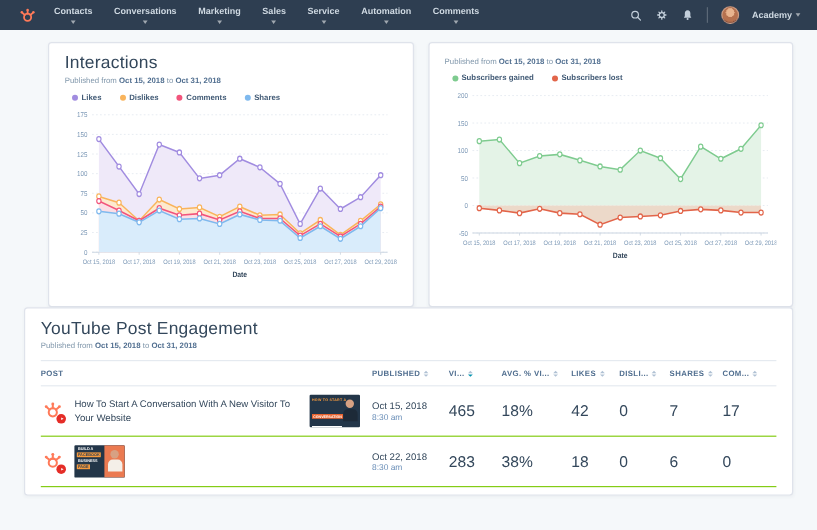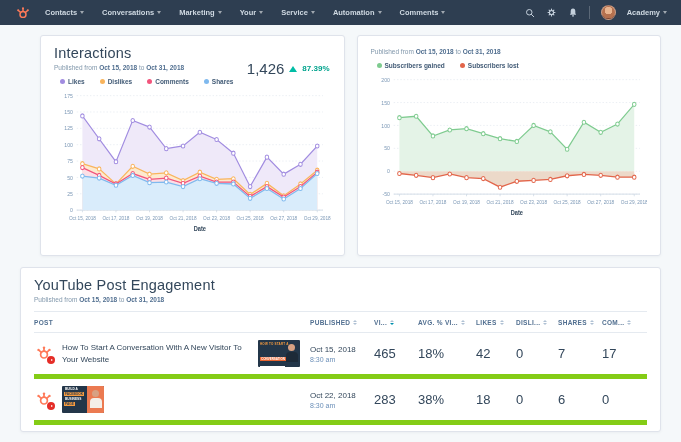--- a/index.html
+++ b/index.html
@@ -3,35 +3,35 @@
 <meta charset="utf-8">
 <style>
   * { margin:0; padding:0; box-sizing:border-box; }
   html,body { width:681px; height:442px; overflow:hidden; background:#f5f8fa;
     font-family:"Liberation Sans","DejaVu Sans",sans-serif; color:#33475b; }
 
   
   .nav { height:25px; background:#2e3e51; display:flex; align-items:center; padding:0 14px 0 16px; }
   .logo { margin-right:15px; display:flex; align-items:center; }
   .nav-menu { display:flex; gap:18px; }
-  .nav-item { font-size:7.5px; font-weight:600; color:#cfd9e2; display:flex; align-items:center; gap:3px; cursor:pointer; white-space:nowrap; }
+  .nav-item { font-size:7.5px; font-weight:600; color:#cfd9e2; display:flex; align-items:center; gap:3px; cursor:pointer; white-space:nowrap;flex-direction:column; }
   .caret-dn { width:0; height:0; border-left:2.5px solid transparent; border-right:2.5px solid transparent; border-top:3px solid rgba(255,255,255,.55); display:inline-block; }
   .nav-right { margin-left:auto; display:flex; align-items:center; gap:11px; }
   .nav-ic { display:flex; align-items:center; cursor:pointer; }
   .nav-divider { width:1px; height:13px; background:rgba(255,255,255,.22); }
   .avatar { width:15px; height:15px; border-radius:50%; border:1px solid rgba(255,255,255,.3);
     background:radial-gradient(circle at 50% 35%, #e8b48f 0 34%, #b5714f 35% 72%, #7e452f 73%); }
   .academy { font-size:7.5px; font-weight:600; color:#cfd9e2; display:flex; align-items:center; gap:3px; cursor:pointer; }
 
   
   .main { padding:10px 20px 0; }
   .cards-row { display:flex; gap:12px;padding-left:20px; }
   .card { background:#fff; border:1px solid #dfe3eb; border-radius:3px; box-shadow:0 1px 3px rgba(45,62,80,.05); padding:9px 13px 6px; position:relative; }
   .half { flex:1; min-width:0; }
-  .full { margin-top:11px; }
+  .full { }
 
   .card-title { font-size:14.5px; font-weight:400; color:#33475b; letter-spacing:.2px; }
   .card-sub { font-size:6.5px; color:#8097ab; margin-top:3px; }
   .card-sub .d { color:#516f90; font-weight:600; }
 
   .stat { position:absolute; top:24px; right:14px; display:flex; align-items:center; gap:5px; }
   .stat-value { font-size:15px; color:#33475b; }
   .tri-up { width:0; height:0; border-left:4px solid transparent; border-right:4px solid transparent; border-bottom:6px solid #00bda5; display:inline-block; }
   .stat-delta { font-size:8px; font-weight:700; color:#00a38d; }
 
@@ -44,21 +44,21 @@
 
   
   .tbl { margin-top:8px; }
   .tgrid { display:grid; grid-template-columns:276px 64px 44px 58px 40px 42px 44px 42px; align-items:center; }
   .thead { border-top:1px solid #e5eaf0; border-bottom:1px solid #e5eaf0; padding:7px 0 6px; }
   .th { font-size:6.5px; font-weight:700; color:#516f90; letter-spacing:.3px; display:flex; align-items:center; gap:3px; cursor:pointer; }
   .sorts { display:flex; flex-direction:column; gap:1px; }
   .s-up { width:0; height:0; border-left:2.2px solid transparent; border-right:2.2px solid transparent; border-bottom:2.8px solid #b0c1d4; }
   .s-dn { width:0; height:0; border-left:2.2px solid transparent; border-right:2.2px solid transparent; border-top:2.8px solid #b0c1d4; }
   .s-dn.active { border-top-color:#0091ae; }
-  .trow { border-bottom:5px solid #84cc16; padding:7px 0; }
+  .trow { border-bottom:1px solid #84cc16; padding:7px 0; }
   .post-cell { display:flex; align-items:center; }
   .chan-ic { position:relative; width:18px; height:18px; flex-shrink:0; margin:0 8px 0 2px; }
   .yt-badge { position:absolute; right:-1px; bottom:-1px; width:8px; height:8px; border-radius:50%; background:#e52d27; display:flex; align-items:center; justify-content:center; }
   .yt-play { width:0; height:0; border-top:1.6px solid transparent; border-bottom:1.6px solid transparent; border-left:2.6px solid #fff; margin-left:1px; }
   .post-title { flex:1; font-size:8px; line-height:1.4; color:#33475b; padding-right:10px; cursor:pointer; }
   .thumb { width:42px; height:27px; border-radius:1px; position:relative; overflow:hidden; background:#233649; flex-shrink:0; margin-right:10px; cursor:pointer; }
   .tv-l1 { font-size:3px; color:#f79b3e; font-weight:700; padding:2px 0 0 2px; letter-spacing:.2px; }
   .tv-l2 { font-size:3px; color:#fff; background:#e8632f; display:inline-block; padding:0 1px; margin-left:2px; font-weight:700; }
   .tv-badge { font-size:3.4px; color:#2e3e51; background:#fff; width:fit-content; padding:.5px 1.5px; margin:2px 0 0 2px; font-weight:700; }
   .face { position:absolute; right:2px; top:4px; width:13px; }
@@ -97,21 +97,21 @@
       </div>
       <div class="nav-item">
         <span>Conversations</span>
         <span class="caret-dn"></span>
       </div>
       <div class="nav-item">
         <span>Marketing</span>
         <span class="caret-dn"></span>
       </div>
       <div class="nav-item">
-        <span>Your</span>
+        <span>Sales</span>
         <span class="caret-dn"></span>
       </div>
       <div class="nav-item">
         <span>Service</span>
         <span class="caret-dn"></span>
       </div>
       <div class="nav-item">
         <span>Automation</span>
         <span class="caret-dn"></span>
       </div>
@@ -161,25 +161,20 @@
 
   <div class="cards-row">
 
     <div class="card half">
       <div class="card-title">Interactions</div>
       <div class="card-sub">
         <span>Published from</span>
         <span class="d">Oct 15, 2018</span>
         <span>to</span>
         <span class="d">Oct 31, 2018</span>
-      </div>
-      <div class="stat">
-        <span class="stat-value">1,426</span>
-        <span class="tri-up"></span>
-        <span class="stat-delta">87.39%</span>
       </div>
       <div class="legend" id="legend-interactions">
           <div class="legend-item">
             <span class="legend-dot" style="background:#a18ce0"></span>
             <span class="legend-label">Likes</span>
           </div>
           <div class="legend-item">
             <span class="legend-dot" style="background:#f9b45c"></span>
             <span class="legend-label">Dislikes</span>
           </div>

